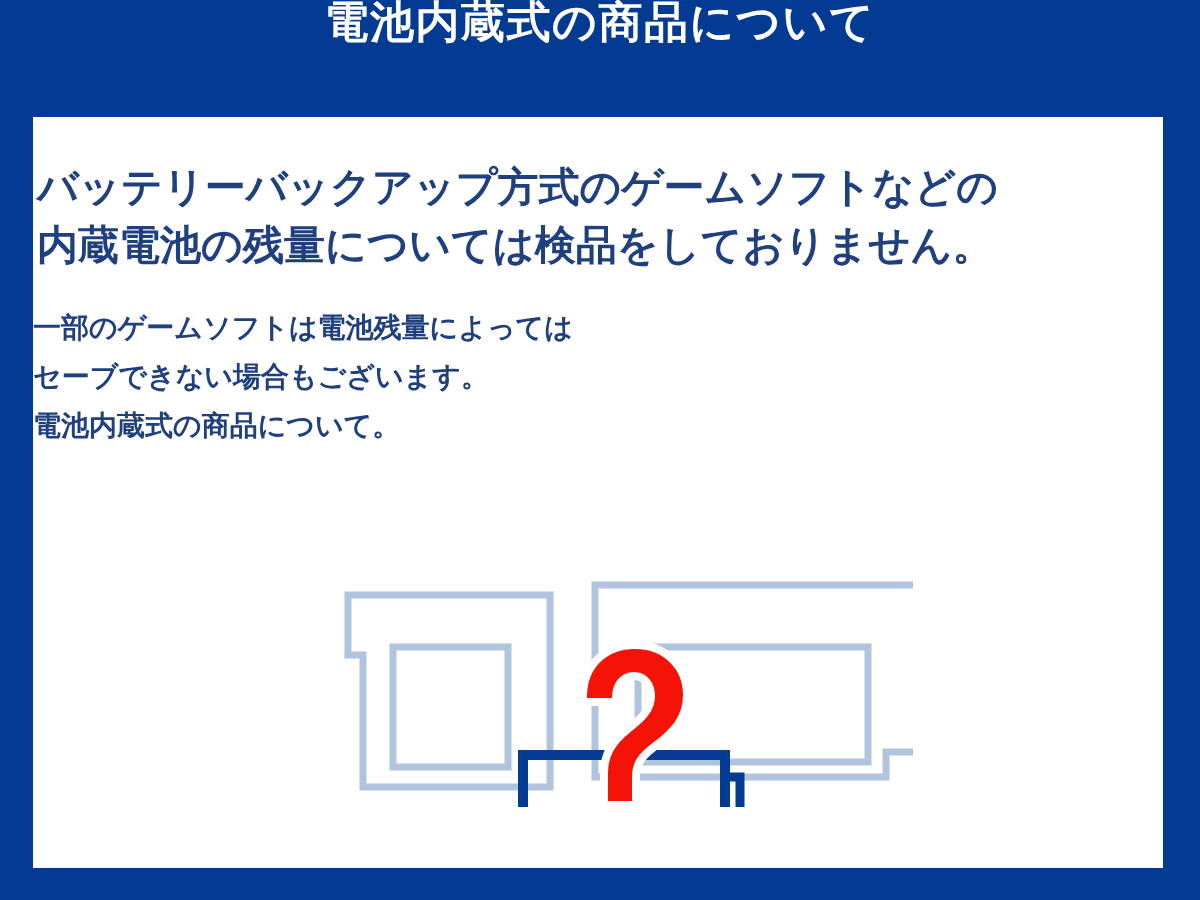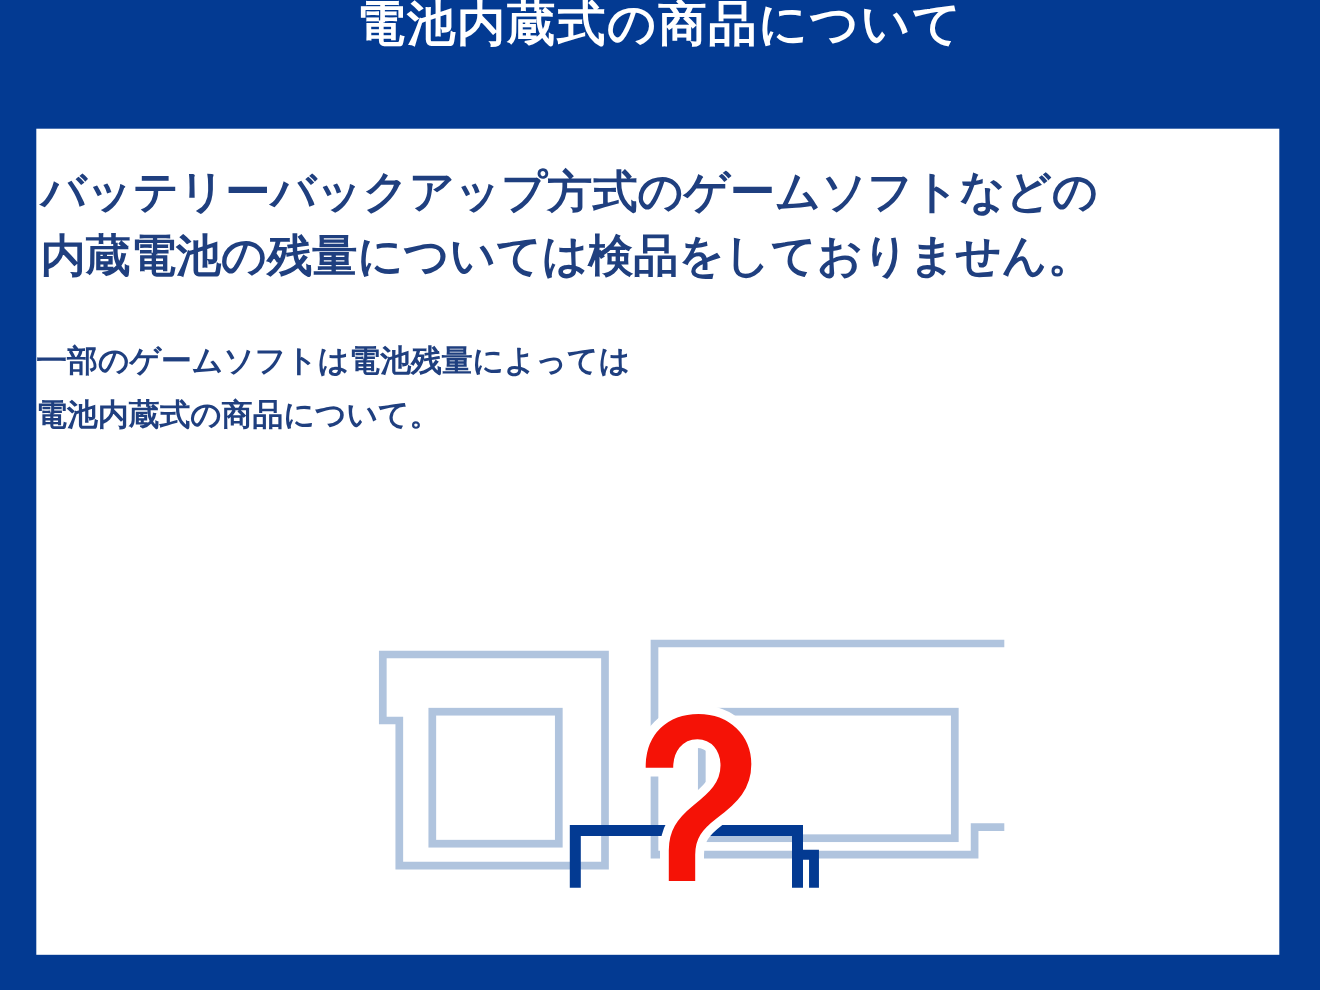--- a/index.html
+++ b/index.html
@@ -50,21 +50,21 @@
     top: 117px;
     width: 1130px;
     height: 751px;
     background: #ffffff;
   }
 
   
   #headline-block {
     position: absolute;
     left: 0;
-    top: 37px;
+    top: 50px;
     width: 936px;
     text-align: center;
   }
   .headline-line {
     position: relative;
     display: inline-block;
     color: #1f3f7f;
     font-size: 41px;
     font-weight: bold;
     line-height: 1;
@@ -132,20 +132,21 @@
       <div class="headline-line">
         <span>バッテリーバックアップ方式のゲームソフトなどの</span>
       </div>
       <div class="headline-line">
         <span>内蔵電池の残量については検品をしておりません。</span>
       </div>
     </div>
 
     <div id="body-block">
       <p class="body-line">一部のゲームソフトは電池残量によっては</p>
+      <p class="body-line">セーブできない場合もございます。</p>
       <p class="body-line">電池内蔵式の商品について。</p>
     </div>
 
     <div id="illustration">
       <svg width="630" height="250" viewBox="0 0 630 250" xmlns="http://www.w3.org/2000/svg">
 
         <path d="M 65 138 L 65 198 L 80 198 L 80 330 L 267 330 L 267 138 Z" fill="none" stroke="#b0c4de" stroke-width="7" transform="translate(0,-100)"></path>
         <rect x="110" y="90" width="115" height="120" fill="none" stroke="#b0c4de" stroke-width="7"></rect>
 
         <path d="M 312 128 L 312 320 L 603 320 L 603 295 L 635 295 L 635 128 Z" fill="none" stroke="#b0c4de" stroke-width="7" transform="translate(0,-100)"></path>

